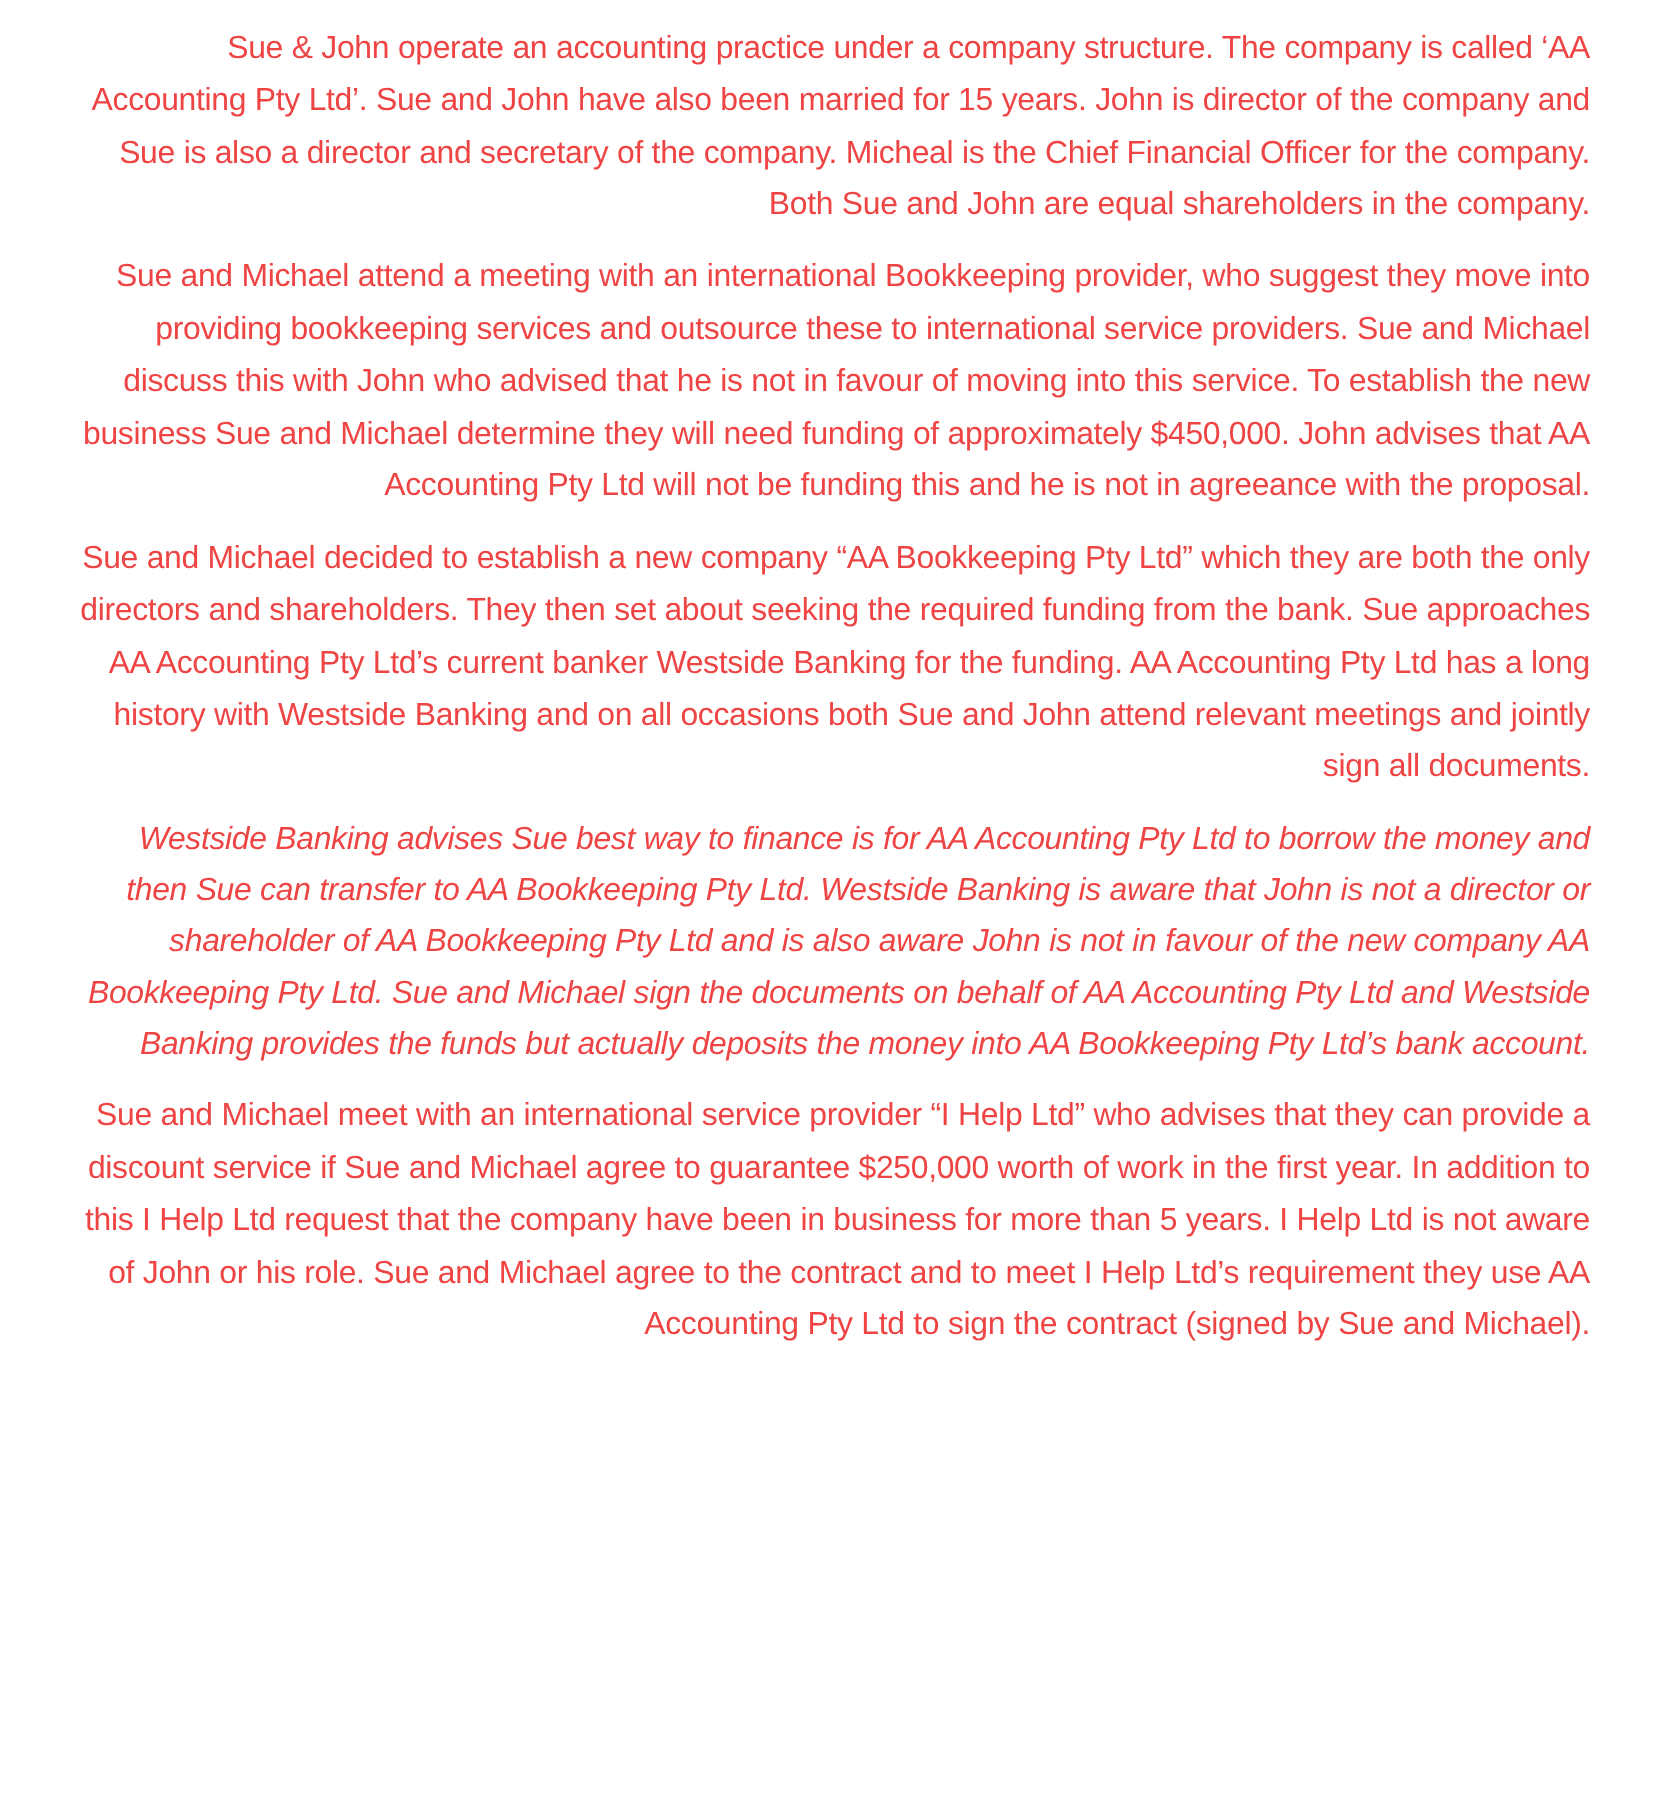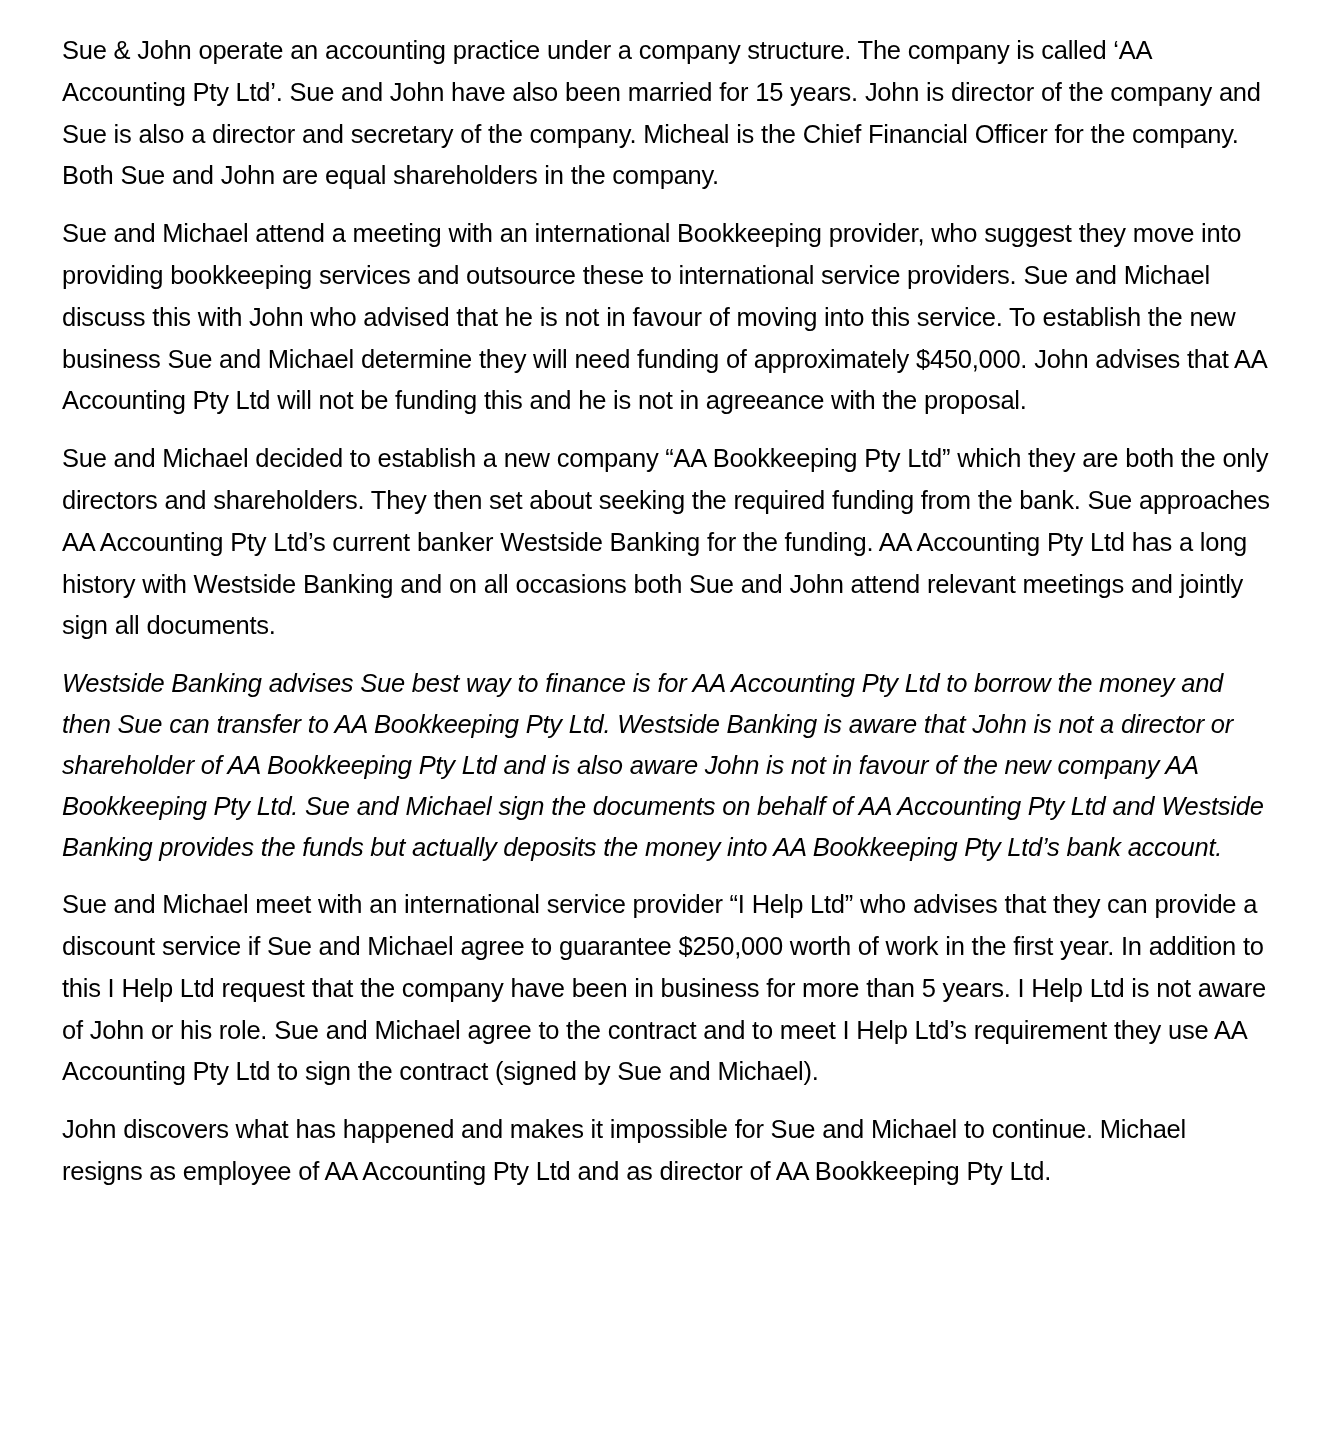--- a/index.html
+++ b/index.html
@@ -18,28 +18,28 @@
     width: 1336px;
     height: 1442px;
     background: #ffffff;
     box-sizing: border-box;
     padding: 18px 66px 0 62px;
   }
   .doc-body {
     width: 1210px;
   }
   p.para {
-    margin: 12px 0 16px 0;
+    margin: 0 0 16px 0;
     padding: 0;
     font-size: 25.5px;
     line-height: 41.8px;
-    color: #000000;
+    color: #ef4444;
     letter-spacing: -0.01em;
     word-spacing: 0.005em;
-    text-align: left;
+    text-align: right;
     font-weight: 400;
     -webkit-font-smoothing: antialiased;
   }
   p.para.tight {
     line-height: 41px;
     font-style: italic;
   }
   p.para:last-child {
     margin-bottom: 0;
   }
@@ -47,15 +47,14 @@
 </head>
 <body>
 
 <div class="page">
   <div class="doc-body">
     <p class="para">Sue &amp; John operate an accounting practice under a company structure.  The company is called ‘AA Accounting Pty Ltd’.  Sue and John have also been married for 15 years.  John is director of the company and Sue is also a director and secretary of the company.  Micheal is the Chief Financial Officer for the company.  Both Sue and John are equal shareholders in the company.</p>
     <p class="para">Sue and Michael attend a meeting with an international Bookkeeping provider, who suggest they move into providing bookkeeping services and outsource these to international service providers.  Sue and Michael discuss this with John who advised that he is not in favour of moving into this service.  To establish the new business Sue and Michael determine they will need funding of approximately $450,000.  John advises that AA Accounting Pty Ltd will not be funding this and he is not in agreeance with the proposal.</p>
     <p class="para">Sue and Michael decided to establish a new company “AA Bookkeeping Pty Ltd” which they are both the only directors and shareholders.  They then set about seeking the required funding from the bank.  Sue approaches AA Accounting Pty Ltd’s current banker Westside Banking for the funding. AA Accounting Pty Ltd has a long history with Westside Banking and on all occasions both Sue and John attend relevant meetings and jointly sign all documents.</p>
     <p class="para tight">Westside Banking advises Sue best way to finance is for AA Accounting Pty Ltd to borrow the money and then Sue can transfer to AA Bookkeeping Pty Ltd.  Westside Banking is aware that John is not a director or shareholder of AA Bookkeeping Pty Ltd and is also aware John is not in favour of the new company AA Bookkeeping Pty Ltd.  Sue and Michael sign the documents on behalf of AA Accounting Pty Ltd and Westside Banking provides the funds but actually deposits the money into AA Bookkeeping Pty Ltd’s bank account.</p>
     <p class="para">Sue and Michael meet with an international service provider “I Help Ltd” who advises that they can provide a discount service if Sue and Michael agree to guarantee $250,000 worth of work in the first year.  In addition to this I Help Ltd request that the company have been in business for more than 5 years.  I Help Ltd is not aware of John or his role.  Sue and Michael agree to the contract and to meet I Help Ltd’s requirement they use AA Accounting Pty Ltd to sign the contract (signed by Sue and Michael).</p>
-    <p class="para">John discovers what has happened and makes it impossible for Sue and Michael to continue. Michael resigns as employee of AA Accounting Pty Ltd and as director of AA Bookkeeping Pty Ltd.</p>
   </div>
 </div>
 
 </body></html>

